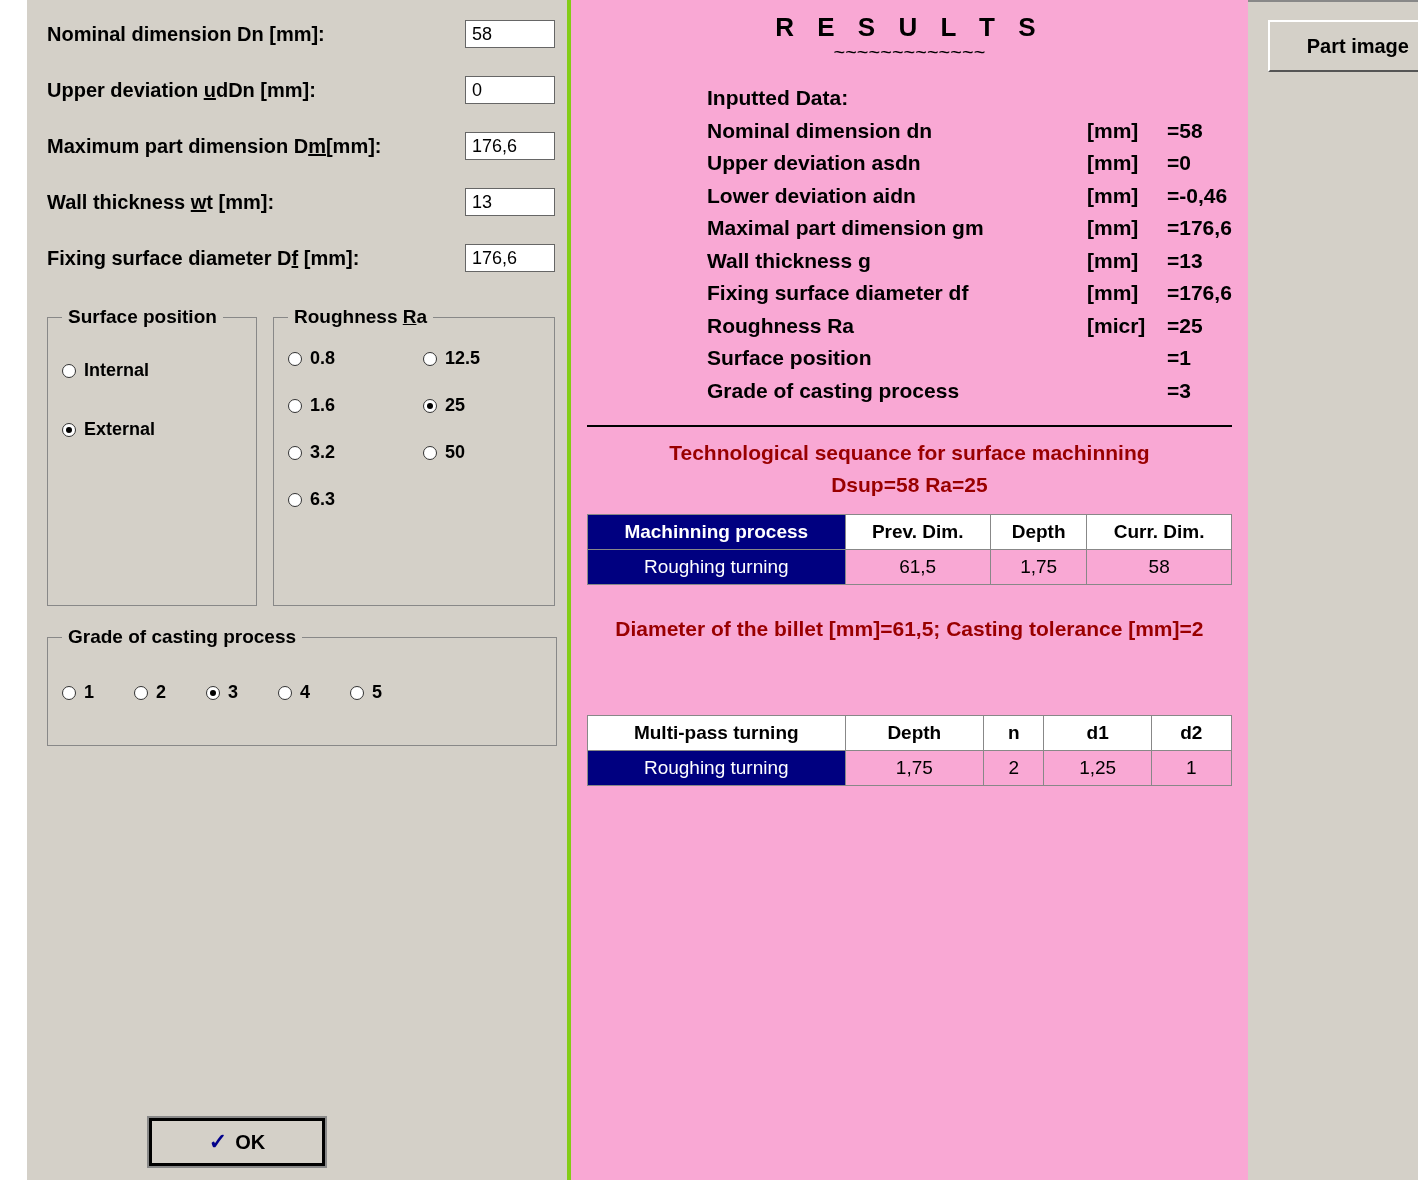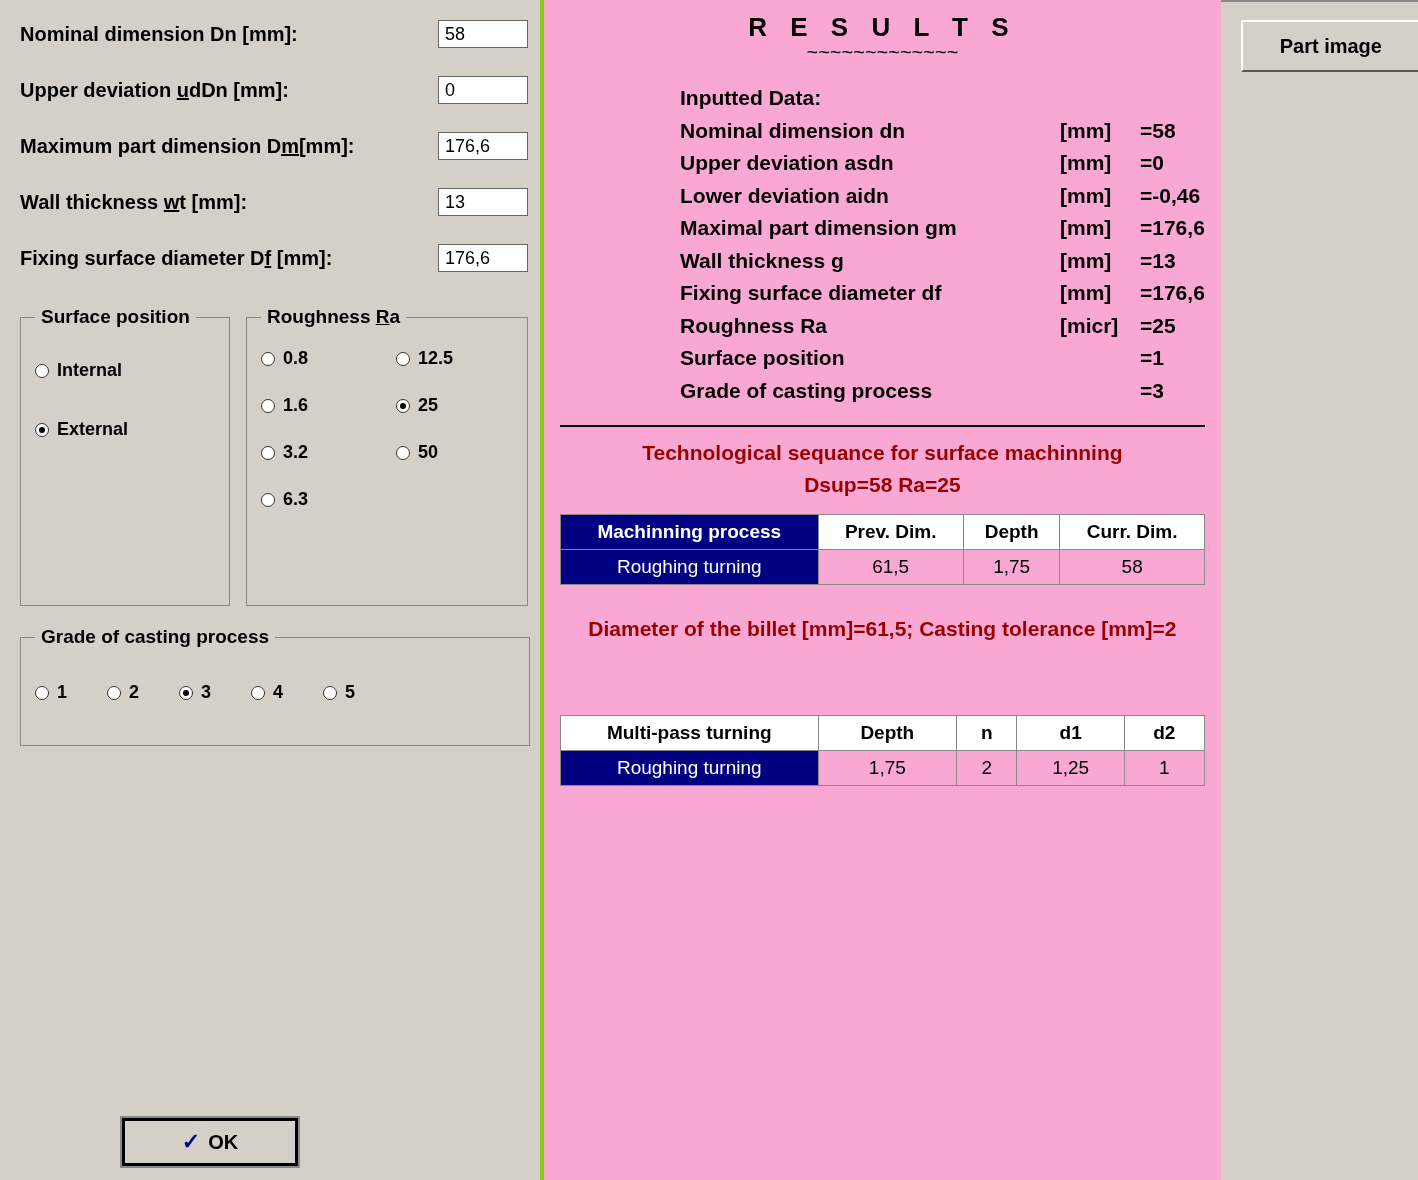--- a/index.html
+++ b/index.html
@@ -11,20 +11,21 @@
     display: flex;
     width: 1418px;
     height: 1180px;
   }
   .left-panel {
     width: 540px;
     background: #d4d0c8;
     padding: 20px 12px 12px 20px;
     display: flex;
     flex-direction: column;
+    margin-left: 27px;
   }
   .field-row {
     display: flex;
     align-items: center;
     margin-bottom: 28px;
     font-size: 20px;
     font-weight: bold;
   }
   .field-row label {
     flex: 1;

